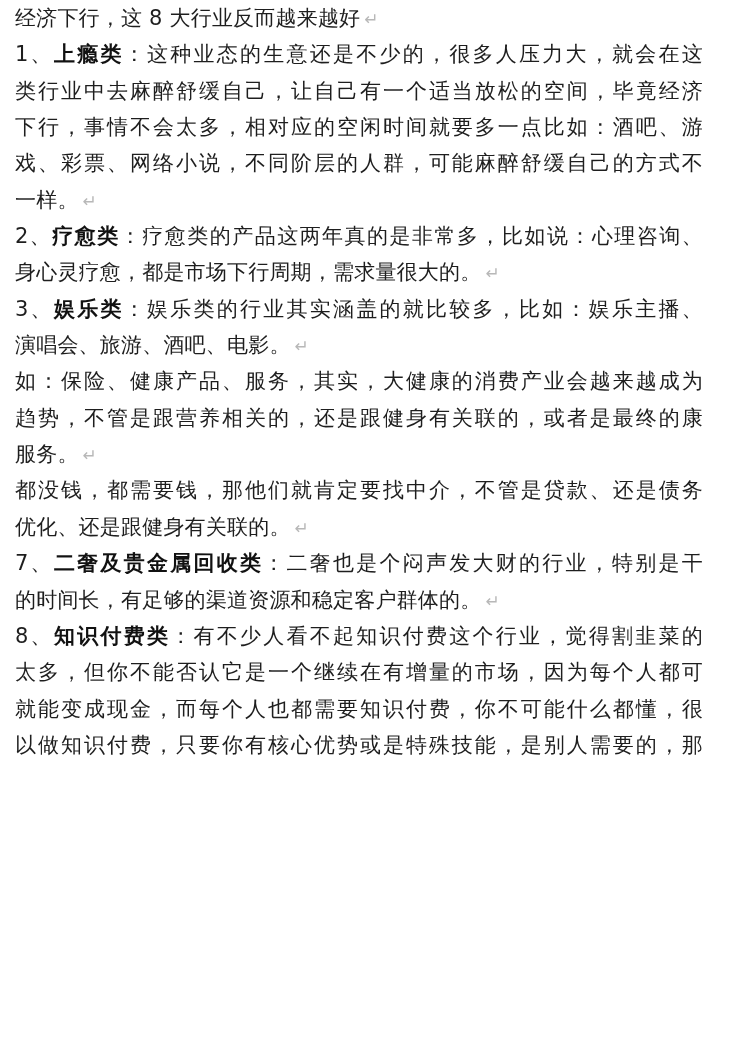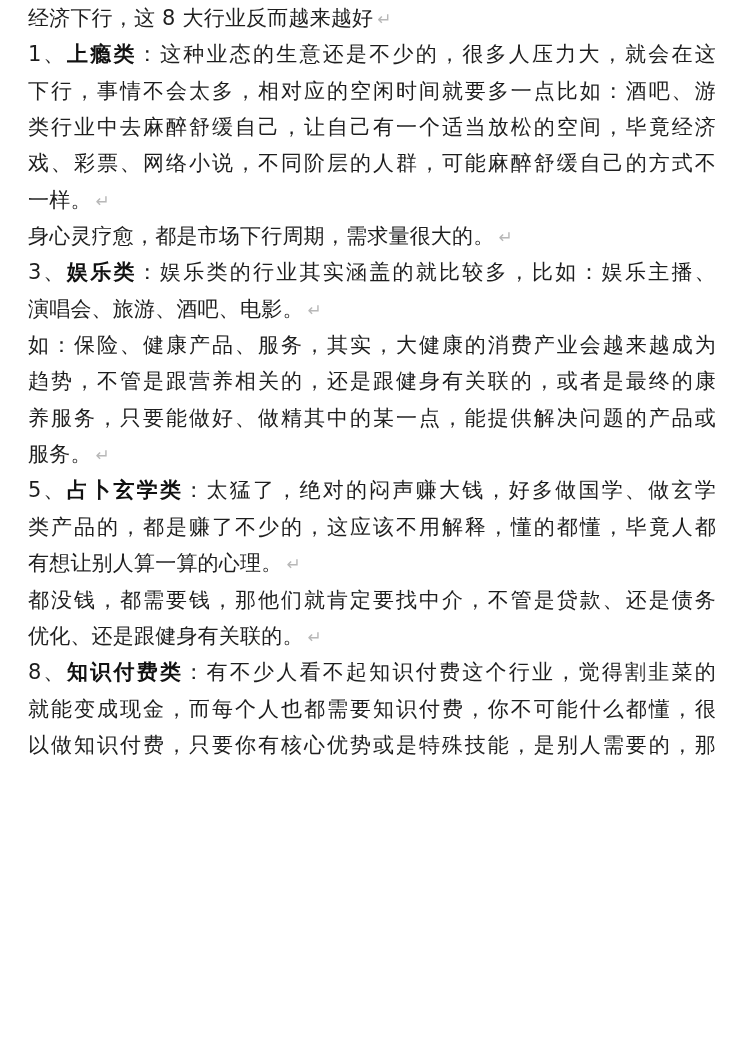--- a/index.html
+++ b/index.html
@@ -10,21 +10,21 @@
     body {
       width: 750px;
       height: 1038px;
       overflow: hidden;
       position: relative;
       font-family: "DejaVu Sans", "Liberation Sans", sans-serif;
       color: #1e1e1e;
     }
     .doc {
       position: absolute;
-      left: 28px;
+      left: 15px;
       top: 0px;
       width: 700px;
     }
     .line {
       height: 36.35px;
       line-height: 36.35px;
       font-size: 21px;
       white-space: nowrap;
       letter-spacing: 0.2px;
     }
@@ -48,53 +48,53 @@
 <body>
 
 <div class="doc">
 
   <div class="line">
     <span>经济下行，这 8 大行业反而越来越好</span><span class="mark">↵</span>
   </div>
 
   <div>
     <div class="line justify"><span>1、</span><span class="bold">上瘾类</span><span>：</span><span>这种业态的生意还是不少的，很多人压力大，就会在这</span></div>
+    <div class="line justify">类行业中去麻醉舒缓自己，让自己有一个适当放松的空间，毕竟经济</div>
     <div class="line justify">下行，事情不会太多，相对应的空闲时间就要多一点比如：酒吧、游</div>
-    <div class="line justify">类行业中去麻醉舒缓自己，让自己有一个适当放松的空间，毕竟经济</div>
     <div class="line justify">戏、彩票、网络小说，不同阶层的人群，可能麻醉舒缓自己的方式不</div>
     <div class="line"><span>一样。</span><span class="mark">↵</span></div>
   </div>
 
   <div>
+    <div class="line justify"><span>2、</span><span class="bold">疗愈类</span><span>：</span><span>疗愈类的产品这两年真的是非常多，比如说：心理咨询、</span></div>
     <div class="line"><span>身心灵疗愈，都是市场下行周期，需求量很大的。</span><span class="mark">↵</span></div>
   </div>
 
   <div>
     <div class="line justify"><span>3、</span><span class="bold">娱乐类</span><span>：</span><span>娱乐类的行业其实涵盖的就比较多，比如：娱乐主播、</span></div>
     <div class="line"><span>演唱会、旅游、酒吧、电影。</span><span class="mark">↵</span></div>
   </div>
 
   <div>
     <div class="line justify">如：保险、健康产品、服务，其实，大健康的消费产业会越来越成为</div>
     <div class="line justify">趋势，不管是跟营养相关的，还是跟健身有关联的，或者是最终的康</div>
-    <div class="line justify">养服务，只要能做好、做精其中的某一点，能提供解决问题的产品或</div>
     <div class="line"><span>服务。</span><span class="mark">↵</span></div>
   </div>
 
-  <div>
-    <div class="line justify"><span>5、</span><span class="bold">占卜玄学类</span><span>：</span><span>太猛了，绝对的闷声赚大钱，好多做国学、做玄学</span></div>
-    <div class="line justify">类产品的，都是赚了不少的，这应该不用解释，懂的都懂，毕竟人都</div>
-    <div class="line"><span>有想让别人算一算的心理。</span><span class="mark">↵</span></div>
-  </div>
 
   <div>
     <div class="line justify">都没钱，都需要钱，那他们就肯定要找中介，不管是贷款、还是债务</div>
     <div class="line"><span>优化、还是跟健身有关联的。</span><span class="mark">↵</span></div>
   </div>
 
+  <div>
+    <div class="line justify"><span>7、</span><span class="bold">二奢及贵金属回收类</span><span>：</span><span>二奢也是个闷声发大财的行业，特别是干</span></div>
+    <div class="line"><span>的时间长，有足够的渠道资源和稳定客户群体的。</span><span class="mark">↵</span></div>
+  </div>
 
   <div>
     <div class="line justify"><span>8、</span><span class="bold">知识付费类</span><span>：</span><span>有不少人看不起知识付费这个行业，觉得割韭菜的</span></div>
+    <div class="line justify">太多，但你不能否认它是一个继续在有增量的市场，因为每个人都可</div>
     <div class="line justify">就能变成现金，而每个人也都需要知识付费，你不可能什么都懂，很</div>
     <div class="line justify">以做知识付费，只要你有核心优势或是特殊技能，是别人需要的，那</div>
   </div>
 
 </div>
 
 </body></html>

